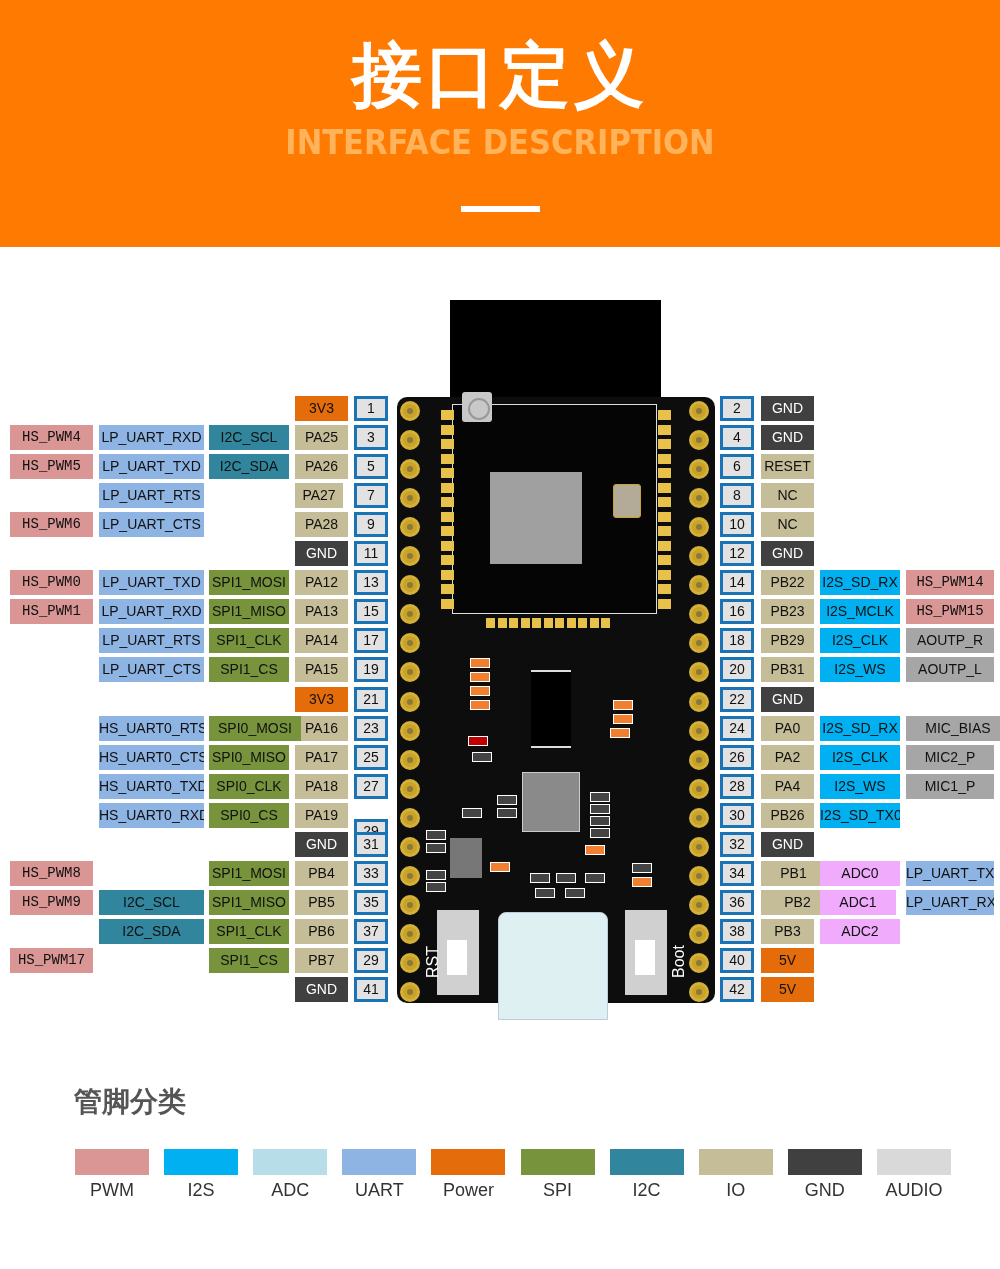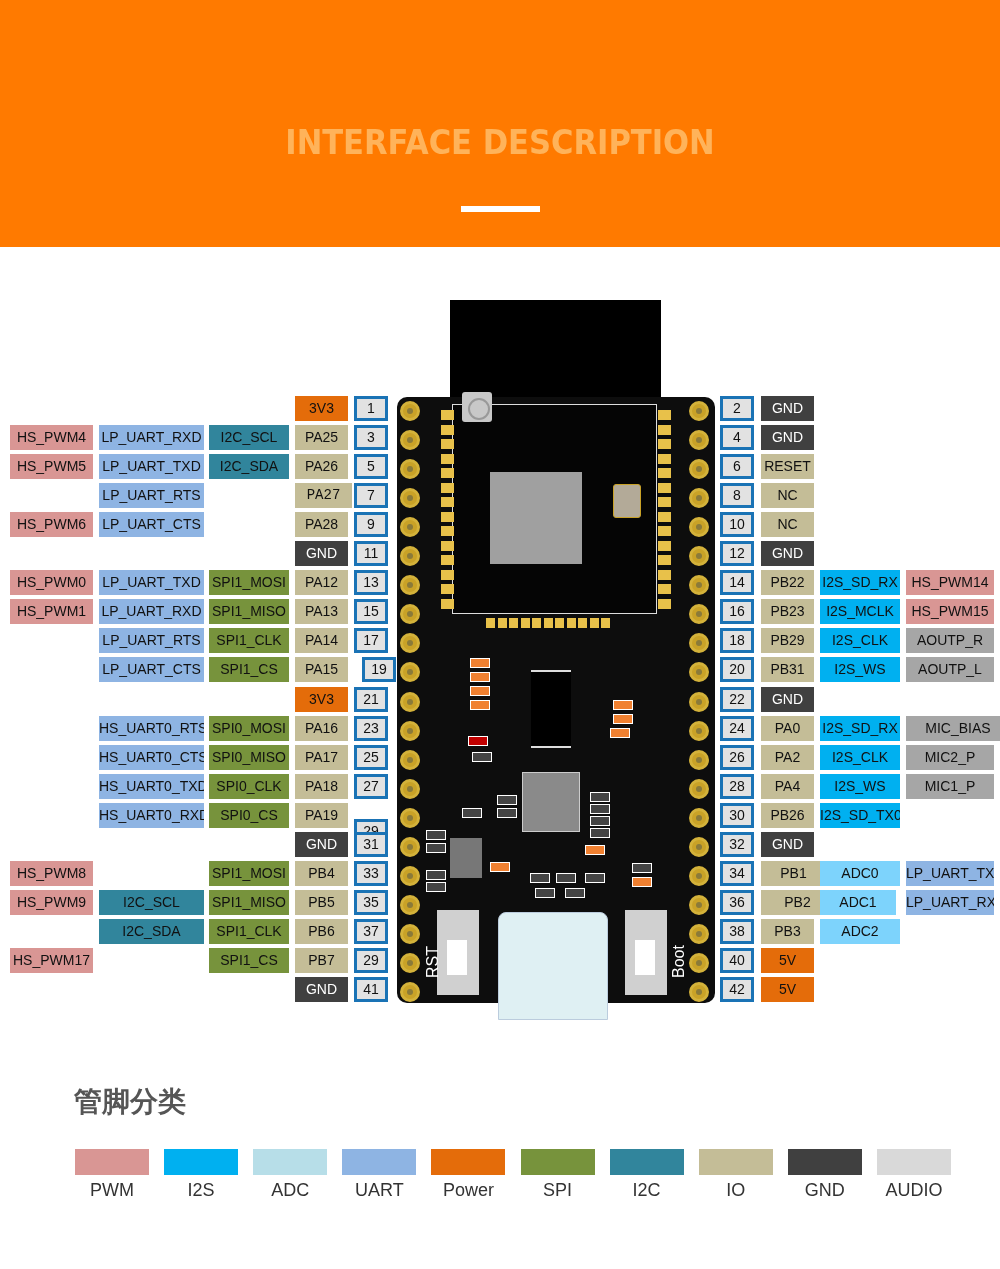--- a/index.html
+++ b/index.html
@@ -12,23 +12,23 @@
   .banner-sub { position: absolute; left: 0; top: 122px; width: 1000px; text-align: center;
     color: #ffb35a; font-size: 34px; font-weight: bold; font-family: "DejaVu Sans", sans-serif;
     letter-spacing: 0px; line-height: 40px; transform: scaleX(0.9); }
   .banner-bar { position: absolute; left: 461px; top: 206px; width: 79px; height: 6px; background: #ffffff; }
 
   
   .cell { position: absolute; height: 25px; font-family: "Liberation Sans", sans-serif; font-size: 14px;
     line-height: 25px; text-align: center; white-space: nowrap; color: #111; overflow: hidden; }
   .numbox { position: absolute; width: 34px; height: 25px; background: #e2e2e2; border: 3px solid #1a73b5;
     font-family: "Liberation Sans", sans-serif; font-size: 14px; line-height: 19px; text-align: center; color: #111; }
-  .c-pwm { background: #d99694; }
+  .c-pwm { background: #d99694; font-family: Liberation Mono, monospace; }
   .c-i2s { background: #00b0f0; }
-  .c-adc { background: #7dd3fc; }
+  .c-adc { background: #f0abfc; }
   .c-uart { background: #8eb4e3; }
   .c-power { background: #e46c0a; }
   .c-spi { background: #77933c; }
   .c-i2c { background: #31859c; }
   .c-io { background: #c4bd97; }
   .c-gnd { background: #404040; color: #fff; }
   .c-audio { background: #a6a6a6; }
 
   
   .antenna { position: absolute; left: 450px; top: 300px; width: 211px; height: 112px; background: #000; }
@@ -63,20 +63,21 @@
 
   .legend-title { position: absolute; left: 74px; top: 1083px; font-size: 28px; font-weight: bold; color: #555; }
   .legend-swatch { position: absolute; top: 1149px; width: 74px; height: 26px; }
   .legend-label { position: absolute; top: 1180px; width: 74px; text-align: center; font-family: "Liberation Sans", sans-serif;
     font-size: 18px; color: #333; }
 </style>
 </head>
 <body>
 
 <div class="banner">
+  <div class="banner-title">接口定义</div>
   <div class="banner-sub">INTERFACE DESCRIPTION</div>
   <div class="banner-bar"></div>
 </div>
 
 <div class="antenna"></div>
 <div class="board"></div>
 <div id="holes">
     <div class="hole" style="left: 400px; top: 401px;"></div>
     <div class="hole" style="left: 689px; top: 401px;"></div>
     <div class="hole" style="left: 400px; top: 430px;"></div>
@@ -212,21 +213,21 @@
     <div class="cell c-io" style="left: 295px; top: 425px; width: 53px;">PA25</div>
     <div class="cell c-i2c" style="left: 209px; top: 425px; width: 80px;">I2C_SCL</div>
     <div class="cell c-uart" style="left: 99px; top: 425px; width: 105px;">LP_UART_RXD</div>
     <div class="cell c-pwm" style="left: 10px; top: 425px; width: 83px;">HS_PWM4</div>
     <div class="numbox" style="left: 354px; top: 454px;">5</div>
     <div class="cell c-io" style="left: 295px; top: 454px; width: 53px;">PA26</div>
     <div class="cell c-i2c" style="left: 209px; top: 454px; width: 80px;">I2C_SDA</div>
     <div class="cell c-uart" style="left: 99px; top: 454px; width: 105px;">LP_UART_TXD</div>
     <div class="cell c-pwm" style="left: 10px; top: 454px; width: 83px;">HS_PWM5</div>
     <div class="numbox" style="left: 354px; top: 483px;">7</div>
-    <div class="cell c-io" style="left: 295px; top: 483px; width: 57px; font-family: Liberation Mono, monospace;">PA27</div>
+    <div class="cell c-io" style="left: 295px; top: 483px; width: 48px;">PA27</div>
     <div class="cell c-uart" style="left: 99px; top: 483px; width: 105px;">LP_UART_RTS</div>
     <div class="numbox" style="left: 354px; top: 512px;">9</div>
     <div class="cell c-io" style="left: 295px; top: 512px; width: 53px;">PA28</div>
     <div class="cell c-uart" style="left: 99px; top: 512px; width: 105px;">LP_UART_CTS</div>
     <div class="cell c-pwm" style="left: 10px; top: 512px; width: 83px;">HS_PWM6</div>
     <div class="numbox" style="left: 354px; top: 541px;">11</div>
     <div class="cell c-gnd" style="left: 295px; top: 541px; width: 53px;">GND</div>
     <div class="numbox" style="left: 354px; top: 570px;">13</div>
     <div class="cell c-io" style="left: 295px; top: 570px; width: 53px;">PA12</div>
     <div class="cell c-spi" style="left: 209px; top: 570px; width: 80px;">SPI1_MOSI</div>
@@ -234,29 +235,29 @@
     <div class="cell c-pwm" style="left: 10px; top: 570px; width: 83px;">HS_PWM0</div>
     <div class="numbox" style="left: 354px; top: 599px;">15</div>
     <div class="cell c-io" style="left: 295px; top: 599px; width: 53px;">PA13</div>
     <div class="cell c-spi" style="left: 209px; top: 599px; width: 80px;">SPI1_MISO</div>
     <div class="cell c-uart" style="left: 99px; top: 599px; width: 105px;">LP_UART_RXD</div>
     <div class="cell c-pwm" style="left: 10px; top: 599px; width: 83px;">HS_PWM1</div>
     <div class="numbox" style="left: 354px; top: 628px;">17</div>
     <div class="cell c-io" style="left: 295px; top: 628px; width: 53px;">PA14</div>
     <div class="cell c-spi" style="left: 209px; top: 628px; width: 80px;">SPI1_CLK</div>
     <div class="cell c-uart" style="left: 99px; top: 628px; width: 105px;">LP_UART_RTS</div>
-    <div class="numbox" style="left: 362px; top: 657px;">19</div>
+    <div class="numbox" style="left: 354px; top: 657px;">19</div>
     <div class="cell c-io" style="left: 295px; top: 657px; width: 53px;">PA15</div>
     <div class="cell c-spi" style="left: 209px; top: 657px; width: 80px;">SPI1_CS</div>
     <div class="cell c-uart" style="left: 99px; top: 657px; width: 105px;">LP_UART_CTS</div>
     <div class="numbox" style="left: 354px; top: 687px;">21</div>
     <div class="cell c-power" style="left: 295px; top: 687px; width: 53px;">3V3</div>
     <div class="numbox" style="left: 354px; top: 716px;">23</div>
     <div class="cell c-io" style="left: 295px; top: 716px; width: 53px;">PA16</div>
-    <div class="cell c-spi" style="left: 209px; top: 716px; width: 80px;">SPI0_MOSI</div>
+    <div class="cell c-spi" style="left: 209px; top: 716px; width: 92px;">SPI0_MOSI</div>
     <div class="cell c-uart" style="left: 99px; top: 716px; width: 105px;">HS_UART0_RTS</div>
     <div class="numbox" style="left: 354px; top: 745px;">25</div>
     <div class="cell c-io" style="left: 295px; top: 745px; width: 53px;">PA17</div>
     <div class="cell c-spi" style="left: 209px; top: 745px; width: 80px;">SPI0_MISO</div>
     <div class="cell c-uart" style="left: 99px; top: 745px; width: 105px;">HS_UART0_CTS</div>
     <div class="numbox" style="left: 354px; top: 774px;">27</div>
     <div class="cell c-io" style="left: 295px; top: 774px; width: 53px;">PA18</div>
     <div class="cell c-spi" style="left: 209px; top: 774px; width: 80px;">SPI0_CLK</div>
     <div class="cell c-uart" style="left: 99px; top: 774px; width: 105px;">HS_UART0_TXD</div>
     <div class="numbox" style="left: 354px; top: 803px; margin-top: 16px;">29</div>

